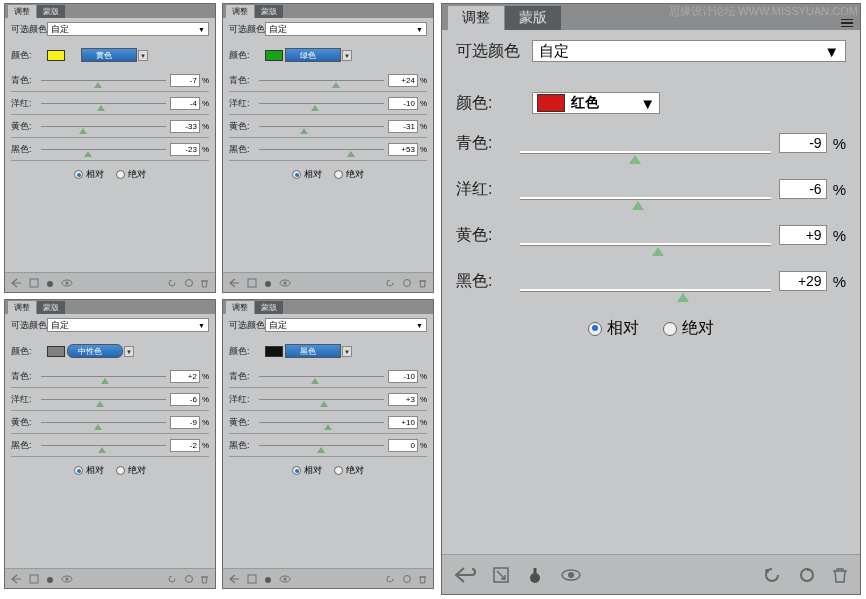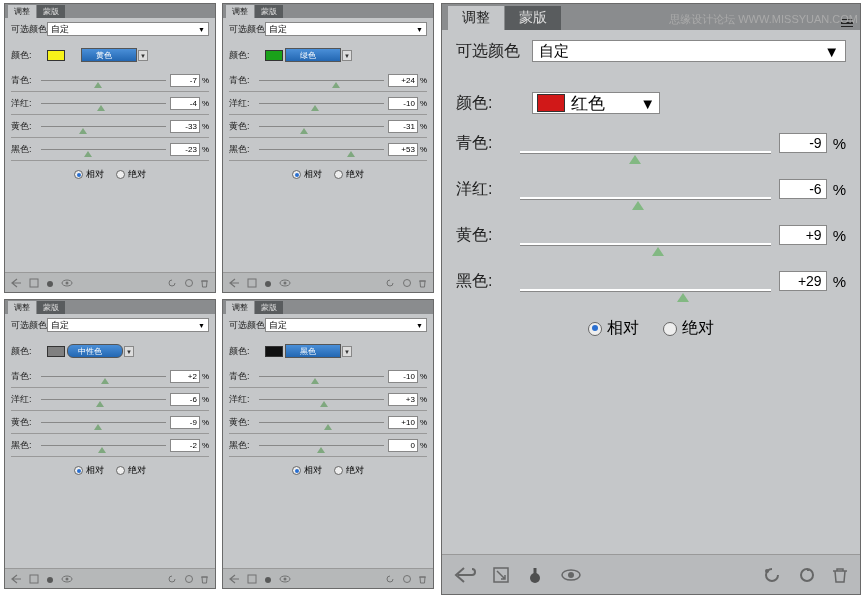--- a/index.html
+++ b/index.html
@@ -1,17 +1,17 @@
 <!DOCTYPE html>
 <html><head>
 <meta charset="utf-8">
 <style>
   * { box-sizing: border-box; margin: 0; padding: 0; font-family: "Microsoft YaHei", Arial, sans-serif; }
   body { background: #fff; width: 866px; height: 599px; position: relative; }
-  .watermark { position: absolute; top: 12px; right: 8px; font-size: 11px; color: #aaa; z-index: 10; }
+  .watermark { position: absolute; top: 4px; right: 8px; font-size: 11px; color: #aaa; z-index: 10; }
 
   .small-panel { position: absolute; width: 212px; height: 290px; background: #c5c7c9; border: 1px solid #6a6a6a; display: flex; flex-direction: column; }
   .sp-tabs { height: 14px; background: #8a8c8e; display: flex; align-items: center; padding-left: 3px; }
   .sp-tab { font-size: 8px; color: #ddd; padding: 1px 6px; background: #595c5e; margin-right: 1px; }
   .sp-tab.active { background: #c5c7c9; color: #222; }
   .sp-row { display: flex; align-items: center; height: 18px; padding: 0 6px; margin-top: 2px; }
   .sp-label { font-size: 9px; color: #222; min-width: 36px; }
   .sp-select { flex: 1; height: 14px; background: #fff; border: 1px solid #888; font-size: 9px; display: flex; align-items: center; justify-content: space-between; padding: 0 3px; }
   .sp-select .arr { font-size: 7px; }
   .sp-swatch { width: 18px; height: 11px; border: 1px solid #333; }
@@ -37,21 +37,21 @@
   .bp-tabs { height: 26px; background: #8a8c8e; display: flex; align-items: flex-end; padding-left: 6px; }
   .bp-tab { font-size: 14px; color: #ddd; padding: 3px 14px; background: #595c5e; margin-right: 1px; }
   .bp-tab.active { background: #c5c7c9; color: #222; }
   .bp-menu { margin-left: auto; margin-right: 4px; width: 18px; height: 14px; display: flex; flex-direction: column; justify-content: space-around; padding: 2px 3px; }
   .bp-menu span { height: 1.5px; background: #222; }
   .bp-row { display: flex; align-items: center; height: 34px; padding: 0 14px; margin-top: 4px; }
   .bp-label { font-size: 16px; color: #222; min-width: 76px; }
   .bp-select { flex: 1; height: 22px; background: #fff; border: 1px solid #888; font-size: 15px; display: flex; align-items: center; justify-content: space-between; padding: 0 6px; }
   .bp-swatch { width: 28px; height: 18px; border: 1px solid #333; }
   .bp-color-row { display: flex; align-items: center; gap: 6px; }
-  .bp-color-text { font-size: 17px; }
+  .bp-color-text { font-size: 14px; font-weight: bold; }
   .bp-select-sm { width: 128px; height: 22px; background: #fff; border: 1px solid #888; font-size: 15px; display: flex; align-items: center; justify-content: space-between; padding: 0 4px; }
   .bp-slider-row { display: flex; align-items: center; height: 46px; padding: 0 14px; margin-top: 0; }
   .bp-slider-label { font-size: 16px; color: #222; width: 56px; }
   .bp-slider-track { flex: 1; height: 20px; position: relative; margin: 0 8px; }
   .bp-slider-track::after { content: ''; position: absolute; left: 0; right: 0; top: 18px; height: 1.5px; background: #fff; border-bottom: 1px solid #888; }
   .bp-slider-thumb { position: absolute; top: 22px; width: 0; height: 0; border-left: 6px solid transparent; border-right: 6px solid transparent; border-bottom: 9px solid #82b882; transform: translateX(-6px); }
   .bp-val { width: 48px; height: 20px; background: #fff; border: 1px solid #888; font-size: 14px; text-align: right; padding-right: 4px; line-height: 18px; }
   .bp-pct { font-size: 15px; margin-left: 6px; }
   .bp-radio-row { display: flex; justify-content: center; align-items: center; gap: 24px; margin-top: 14px; }
   .bp-radio { display: flex; align-items: center; gap: 5px; font-size: 16px; }

